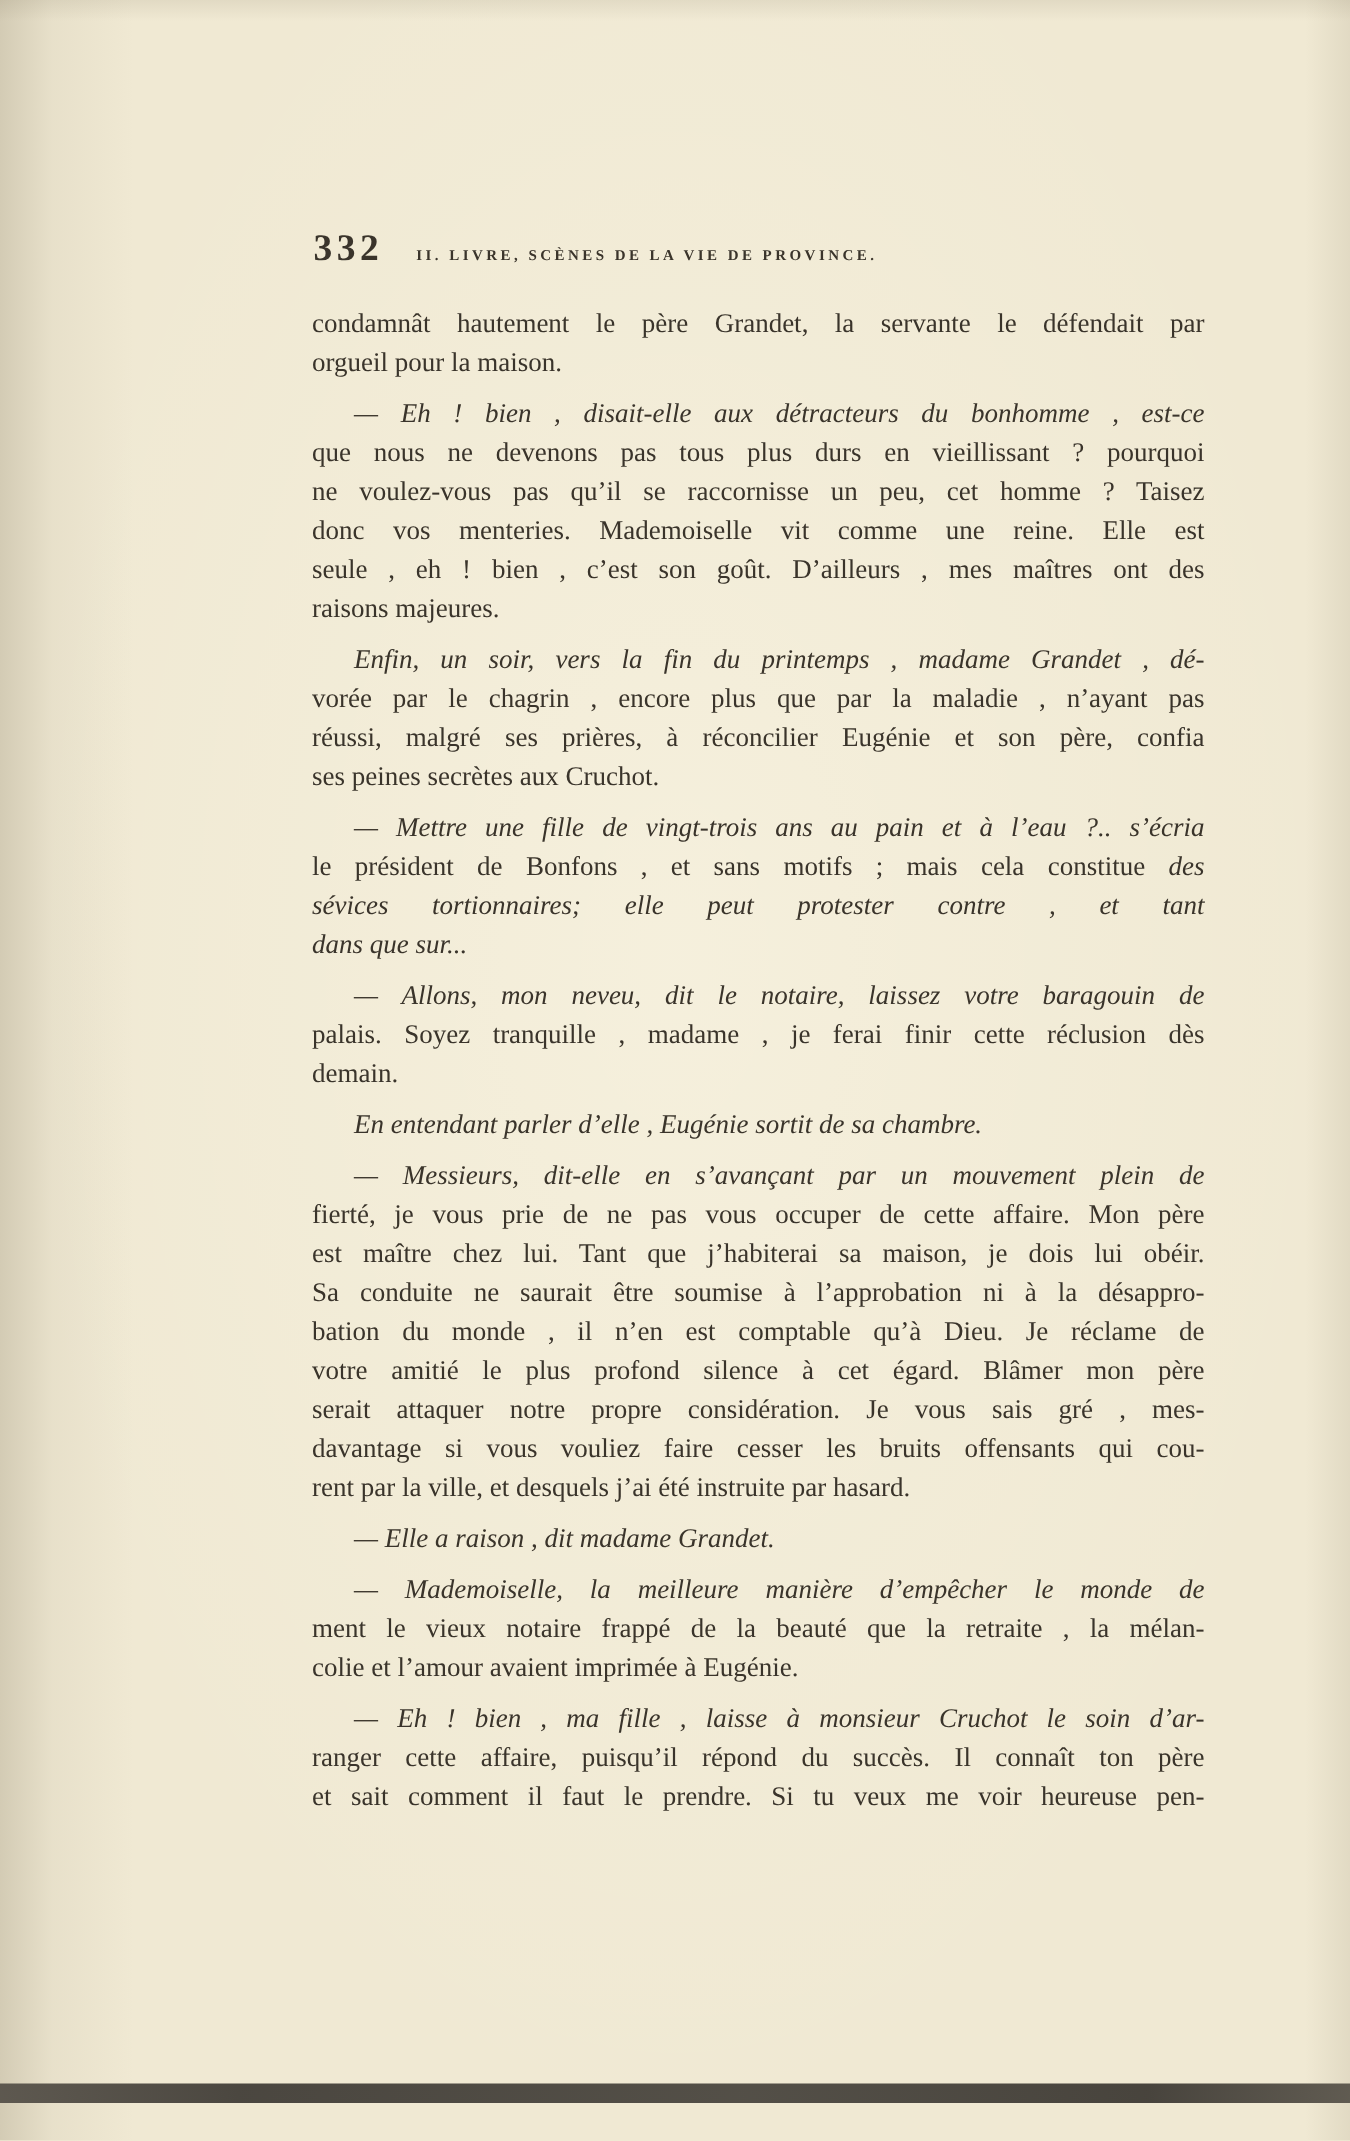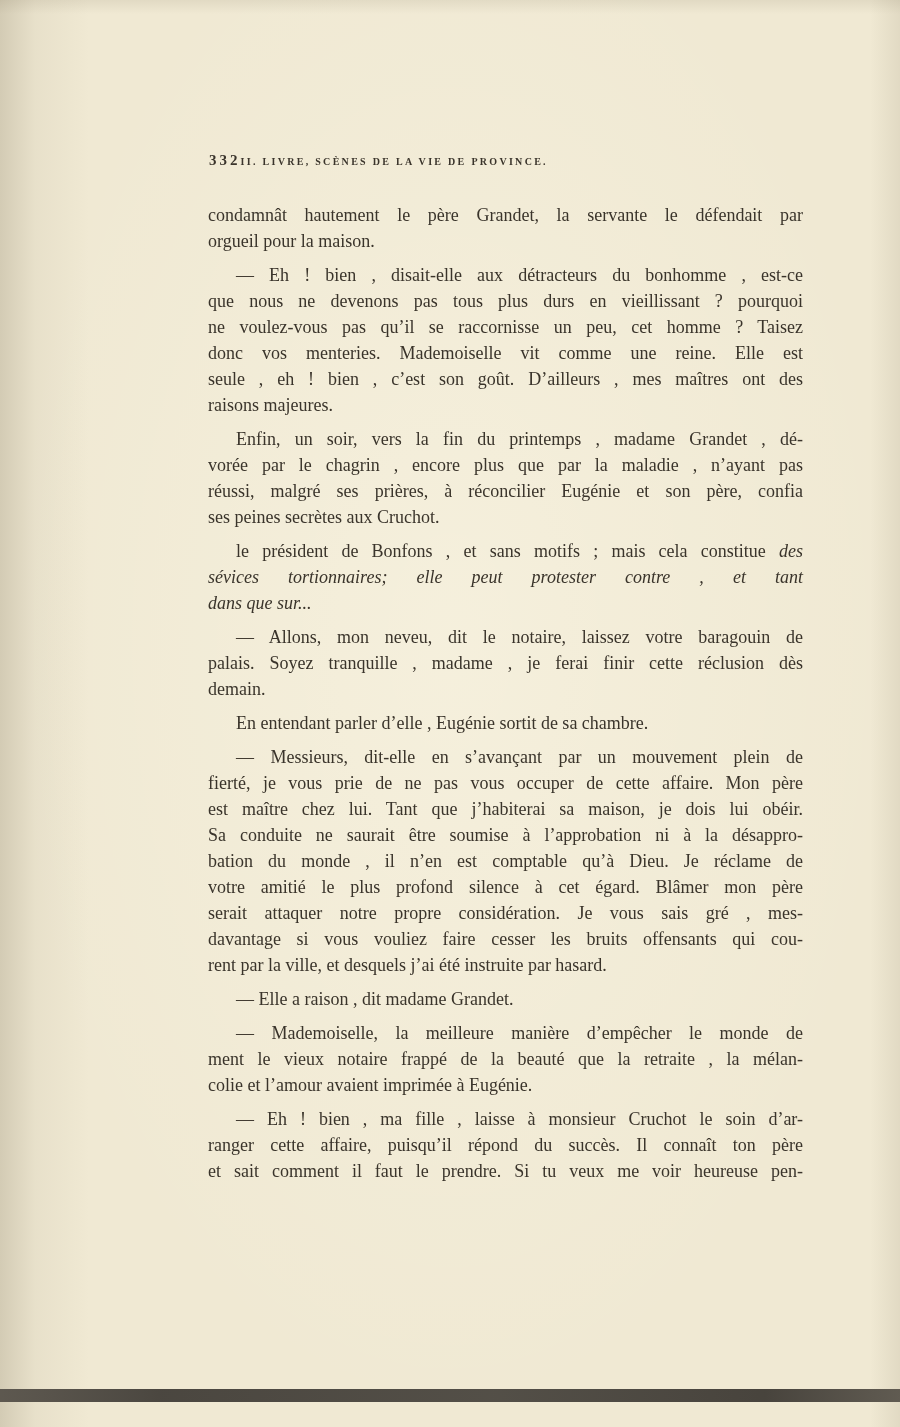--- a/index.html
+++ b/index.html
@@ -24,32 +24,32 @@
     position:absolute; left:0; top:1389px; width:100%; height:13px;
     background:linear-gradient(90deg,#57524a 0%, #423e38 18%, #4b4740 55%, #3f3b35 85%, #59544b 100%);
     opacity:0.95;
   }
   .header {
     position:absolute; top:152px; left:209px; width:595px;
     display:flex; align-items:baseline;
     white-space:nowrap;
   }
   .page-number {
-    font-size:15px; letter-spacing:3px; font-weight:bold;
+    font-size:25px; letter-spacing:3px; margin-right:22px; font-weight:bold;
   }
   .running-title {
     font-size:10px; letter-spacing:2.3px; font-weight:bold;
   }
   .text-block {
     position:absolute; top:186px; left:208px; width:595px;
     font-size:18px; line-height:26px;
   }
   .paragraph { margin-top:16px; }
   .paragraph + .paragraph { margin-top:8px; }
-  .paragraph.indent .line:first-child { text-indent:28px; }
+  .paragraph.indent .line:first-child { text-indent:28px;font-style:italic; }
   .line { text-align:justify; text-align-last:justify; }
   .line.last { text-align-last:left; }
   .line em { font-style:italic; }
 </style>
 </head>
 <body>
 
 <div class="paper"></div>
 <div class="scan-strip-bottom"></div>
 
@@ -71,20 +71,21 @@
       <div class="line"><span>seule , eh ! bien , c’est son goût. D’ailleurs , mes maîtres ont des</span></div>
       <div class="line last"><span>raisons majeures.</span></div>
     </div>
     <div class="paragraph indent">
       <div class="line"><span>Enfin, un soir, vers la fin du printemps , madame Grandet , dé-</span></div>
       <div class="line"><span>vorée par le chagrin , encore plus que par la maladie , n’ayant pas</span></div>
       <div class="line"><span>réussi, malgré ses prières, à réconcilier Eugénie et son père, confia</span></div>
       <div class="line last"><span>ses peines secrètes aux Cruchot.</span></div>
     </div>
     <div class="paragraph indent">
+      <div class="line"><span>— Mettre une fille de vingt-trois ans au pain et à l’eau ?.. s’écria</span></div>
       <div class="line"><span>le président de Bonfons , et sans motifs ; mais cela constitue </span><em>des</em></div>
       <div class="line"><em>sévices tortionnaires; elle peut protester contre , et tant</em></div>
       <div class="line last"><em>dans que sur...</em></div>
     </div>
     <div class="paragraph indent">
       <div class="line"><span>— Allons, mon neveu, dit le notaire, laissez votre baragouin de</span></div>
       <div class="line"><span>palais. Soyez tranquille , madame , je ferai finir cette réclusion dès</span></div>
       <div class="line last"><span>demain.</span></div>
     </div>
     <div class="paragraph indent">

